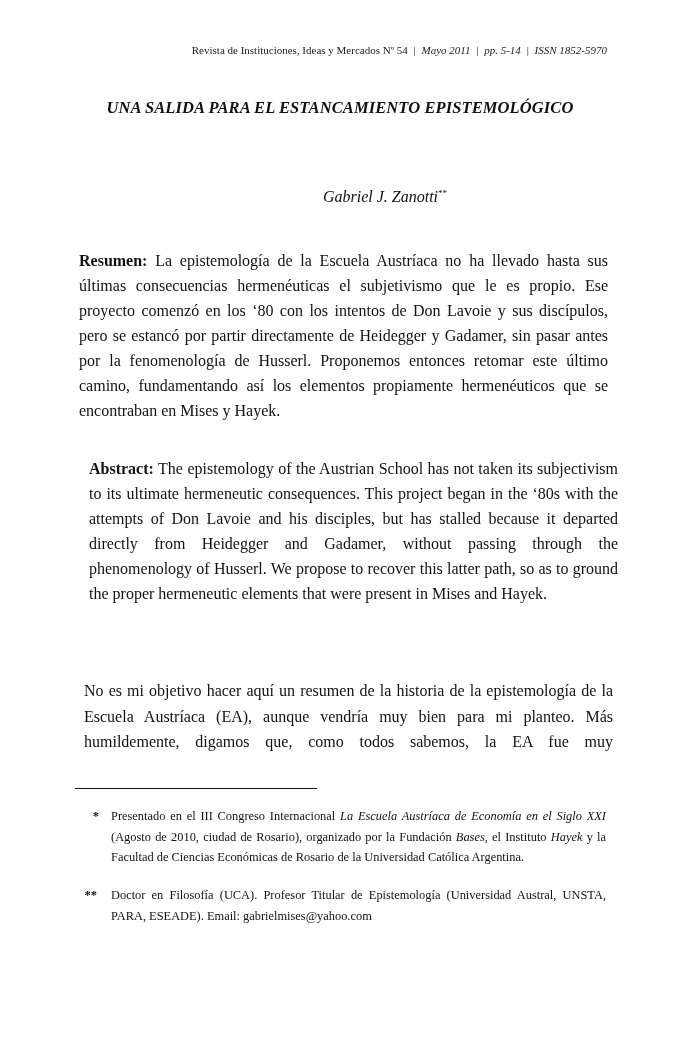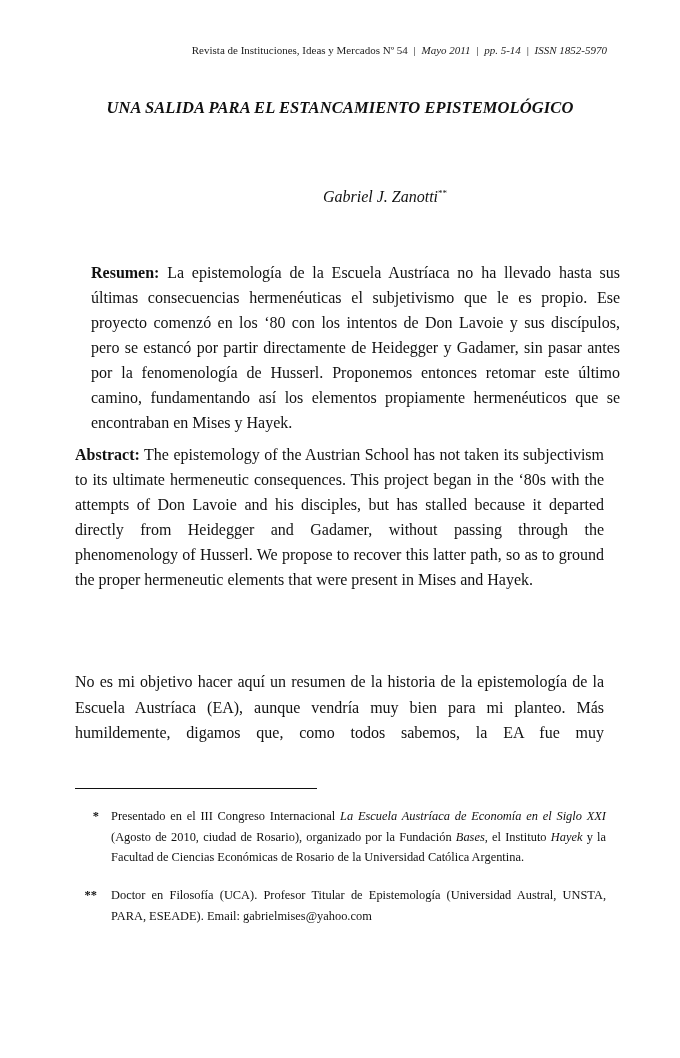--- a/index.html
+++ b/index.html
@@ -43,29 +43,29 @@
 </div>
 
 <div class="title">
   <div>UNA SALIDA PARA EL ESTANCAMIENTO EPISTEMOLÓGICO</div>
 </div>
 
 <div class="author">
   <span>Gabriel J. Zanotti</span><sup>**</sup>
 </div>
 
-<p class="para" id="resumen" style="margin:16px">
+<p class="para" id="resumen" style="margin:4px">
   <b>Resumen:</b><span> La epistemología de la Escuela Austríaca no ha llevado hasta sus últimas consecuencias hermenéuticas el subjetivismo que le es propio. Ese proyecto comenzó en los ‘80 con los intentos de Don Lavoie y sus discípulos, pero se estancó por partir directamente de Heidegger y Gadamer, sin pasar antes por la fenomenología de Husserl. Proponemos entonces retomar este último camino, fundamentando así los elementos propiamente hermenéuticos que se encontraban en Mises y Hayek.</span>
 </p>
 
-<p class="para" id="abstract" style="margin:0">
+<p class="para" id="abstract" style="margin:14px">
   <b>Abstract:</b><span> The epistemology of the Austrian School has not taken its subjectivism to its ultimate hermeneutic consequences. This project began in the ‘80s with the attempts of Don Lavoie and his disciples, but has stalled because it departed directly from Heidegger and Gadamer, without passing through the phenomenology of Husserl. We propose to recover this latter path, so as to ground the proper hermeneutic elements that were present in Mises and Hayek.</span>
 </p>
 
-<p class="para" id="body1" style="margin:0">No es mi objetivo hacer aquí un resumen de la historia de la epistemología de la Escuela Austríaca (EA), aunque vendría muy bien para mi planteo. Más humildemente, digamos que, como todos sabemos, la EA fue muy</p>
+<p class="para" id="body1" style="margin:9px">No es mi objetivo hacer aquí un resumen de la historia de la epistemología de la Escuela Austríaca (EA), aunque vendría muy bien para mi planteo. Más humildemente, digamos que, como todos sabemos, la EA fue muy</p>
 
 <div class="rule"></div>
 
 <div class="fn" id="fn1">
   <span class="mark">*</span>
   <span class="txt"><span>Presentado en el III Congreso Internacional </span><i>La Escuela Austríaca de Economía en el Siglo XXI</i><span> (Agosto de 2010, ciudad de Rosario), organizado por la Fundación </span><i>Bases</i><span>, el Instituto </span><i>Hayek</i><span> y la Facultad de Ciencias Económicas de Rosario de la Universidad Católica Argentina.</span></span>
 </div>
 
 <div class="fn" id="fn2">
   <span class="mark">**</span>

